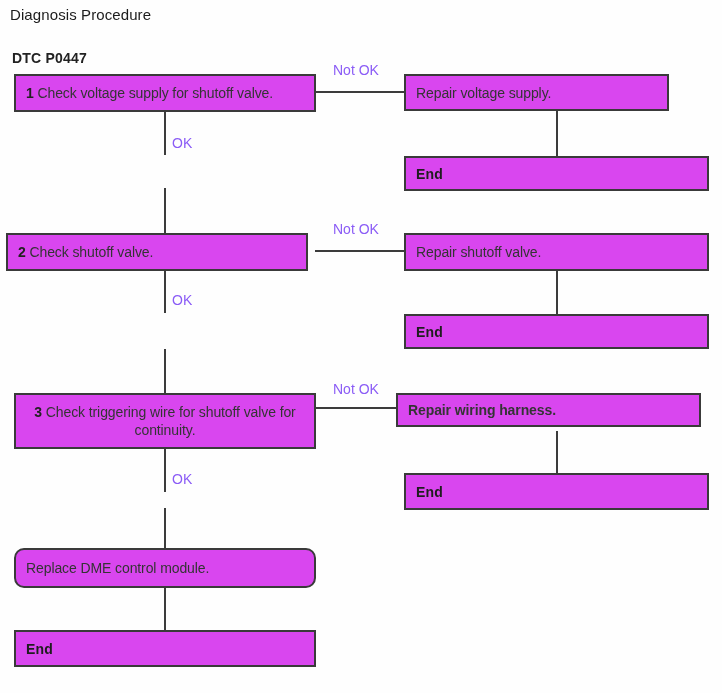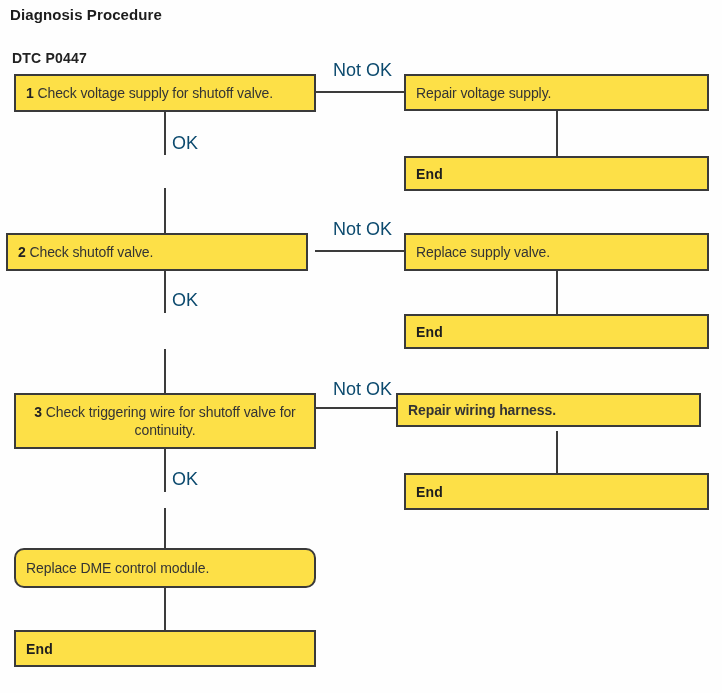--- a/index.html
+++ b/index.html
@@ -14,37 +14,37 @@
     background: #fefefe;
     font-family: "Liberation Sans", "DejaVu Sans", sans-serif;
     color: #2d2d2d;
     overflow: hidden;
   }
   .title {
     position: absolute;
     left: 10px;
     top: 6px;
     font-size: 15px;
-    font-weight: bold;
+    font-weight: normal;
     color: #1c1c1c;
     letter-spacing: 0.1px;
   }
   .dtc {
     position: absolute;
     left: 12px;
     top: 50px;
     font-size: 14px;
     font-weight: bold;
     color: #222222;
     letter-spacing: 0.2px;
   }
   .box {
     position: absolute;
     box-sizing: border-box;
-    background: #fde047;
+    background: #d946ef;
     border: 2px solid #3a3a3a;
     display: flex;
     align-items: center;
     font-size: 14px;
     color: #343434;
     letter-spacing: -0.1px;
   }
   .box .cell {
     padding: 0 10px;
     line-height: 18px;
@@ -59,58 +59,58 @@
     letter-spacing: 0.2px;
   }
   .hline, .vline {
     position: absolute;
     background: #3c3c3c;
   }
   .hline { height: 2px; }
   .vline { width: 2px; }
   .lbl {
     position: absolute;
-    font-size: 18px;
-    color: #0c4a6e;
+    font-size: 14px;
+    color: #8b5cf6;
     line-height: 16px;
     white-space: nowrap;
   }
 </style>
 </head>
 <body>
 
 <div class="page">
 
   <div class="title">Diagnosis Procedure</div>
   <div class="dtc">DTC P0447</div>
 
   <div class="box" style="left:14px; top:74px; width:302px; height:38px;">
     <div class="cell"><span class="num">1</span> <span>Check voltage supply for shutoff valve.</span></div>
   </div>
   <div class="hline" style="left:315px; top:91px; width:89px;"></div>
   <div class="lbl" style="left:333px; top:62px;">Not OK</div>
-  <div class="box" style="left:404px; top:74px; width:305px; height:37px;">
+  <div class="box" style="left:404px; top:74px; width:265px; height:37px;">
     <div class="cell">Repair voltage supply.</div>
   </div>
   <div class="vline" style="left:556px; top:111px; height:45px;"></div>
   <div class="box end-box" style="left:404px; top:156px; width:305px; height:35px;">
     <div class="cell">End</div>
   </div>
 
   <div class="vline" style="left:164px; top:112px; height:43px;"></div>
   <div class="lbl" style="left:172px; top:135px;">OK</div>
   <div class="vline" style="left:164px; top:188px; height:45px;"></div>
 
   <div class="box" style="left:6px; top:233px; width:302px; height:38px;">
     <div class="cell"><span class="num">2</span> <span>Check shutoff valve.</span></div>
   </div>
   <div class="hline" style="left:315px; top:250px; width:89px;"></div>
   <div class="lbl" style="left:333px; top:221px;">Not OK</div>
   <div class="box" style="left:404px; top:233px; width:305px; height:38px;">
-    <div class="cell">Replace supply valve.</div>
+    <div class="cell">Repair shutoff valve.</div>
   </div>
   <div class="vline" style="left:556px; top:271px; height:43px;"></div>
   <div class="box end-box" style="left:404px; top:314px; width:305px; height:35px;">
     <div class="cell">End</div>
   </div>
 
   <div class="vline" style="left:164px; top:271px; height:42px;"></div>
   <div class="lbl" style="left:172px; top:292px;">OK</div>
   <div class="vline" style="left:164px; top:349px; height:44px;"></div>
 

